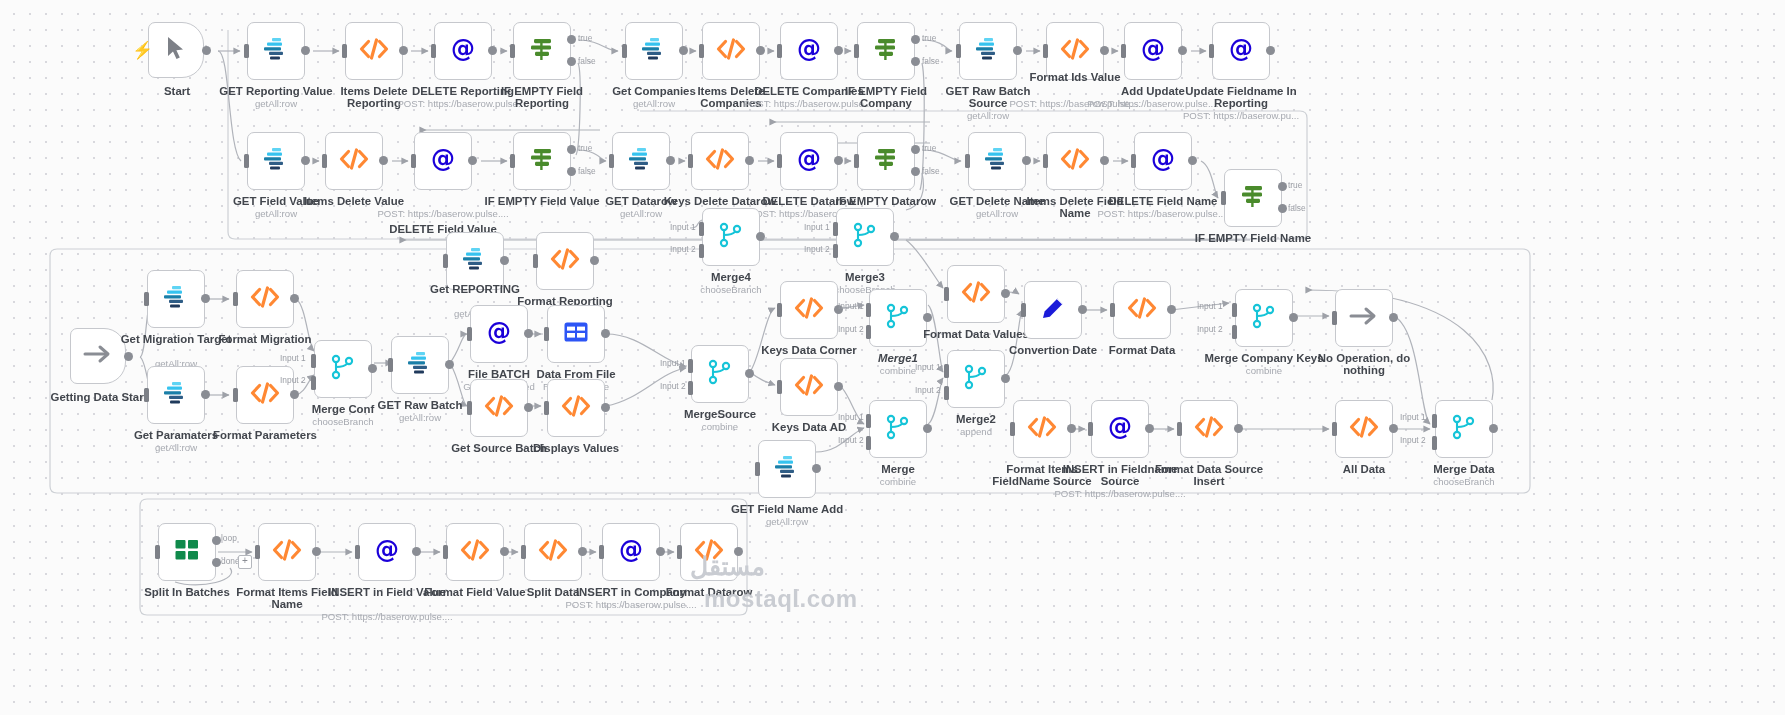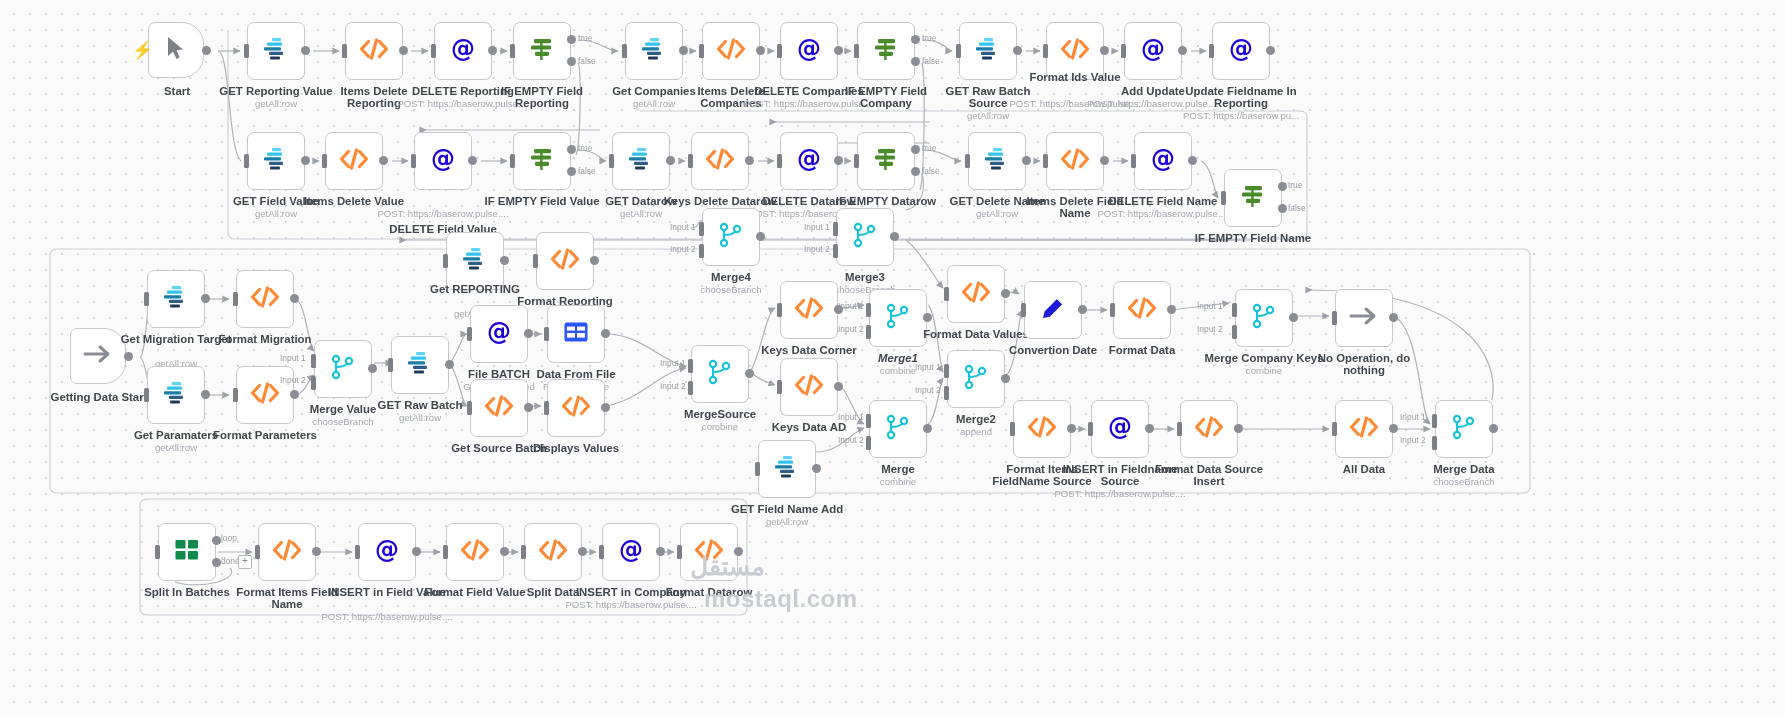--- a/index.html
+++ b/index.html
@@ -567,21 +567,21 @@
             <circle cx="7" cy="5" r="3.1" fill="none" stroke="#16c4d8" stroke-width="2.1"></circle>
             <circle cx="7" cy="21" r="3.1" fill="none" stroke="#16c4d8" stroke-width="2.1"></circle>
             <circle cx="20" cy="7" r="3.1" fill="none" stroke="#16c4d8" stroke-width="2.1"></circle>
             <path d="M7 8.2 V17.9" stroke="#16c4d8" stroke-width="2.1" fill="none"></path>
             <path d="M7 13 C13 13 17 11 18.3 9.3" stroke="#16c4d8" stroke-width="2.1" fill="none"></path>
           </svg></span>
       </div>
       <div class="port" style="left: 311px; top: 354px;"></div>
       <div class="port" style="left: 311px; top: 376px;"></div>
       <div class="port out" style="left: 368px; top: 364px;"></div>
-      <div class="label" style="left: 283px; top: 403px; width: 120px;">Merge Value</div>
+      <div class="label" style="left: 283px; top: 403px; width: 120px;">Merge Conf</div>
       <div class="sublabel" style="left: 268px; top: 415.6px; width: 150px; text-align: center;">chooseBranch</div>
       <div class="node" style="left: 391px; top: 336px;">
         <span class="glyph"><svg width="30" height="26" viewBox="0 0 30 26">
             <rect x="11" y="2" width="9" height="3.2" rx="1" fill="#5fd4f4"></rect>
             <rect x="6" y="6.6" width="15" height="3.2" rx="1" fill="#35c3ef"></rect>
             <rect x="3" y="11.2" width="17" height="3.2" rx="1" fill="#1a7fa8"></rect>
             <rect x="8" y="15.8" width="14" height="3.2" rx="1" fill="#2f5d86"></rect>
             <rect x="9" y="20.4" width="10" height="3.2" rx="1" fill="#203a5c"></rect>
           </svg></span>
       </div>

